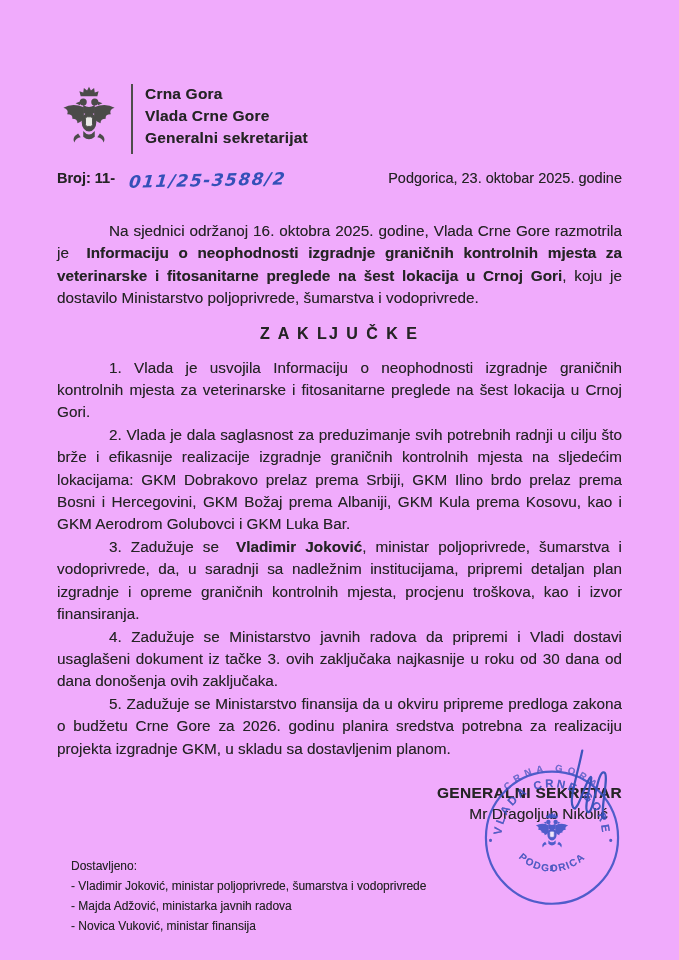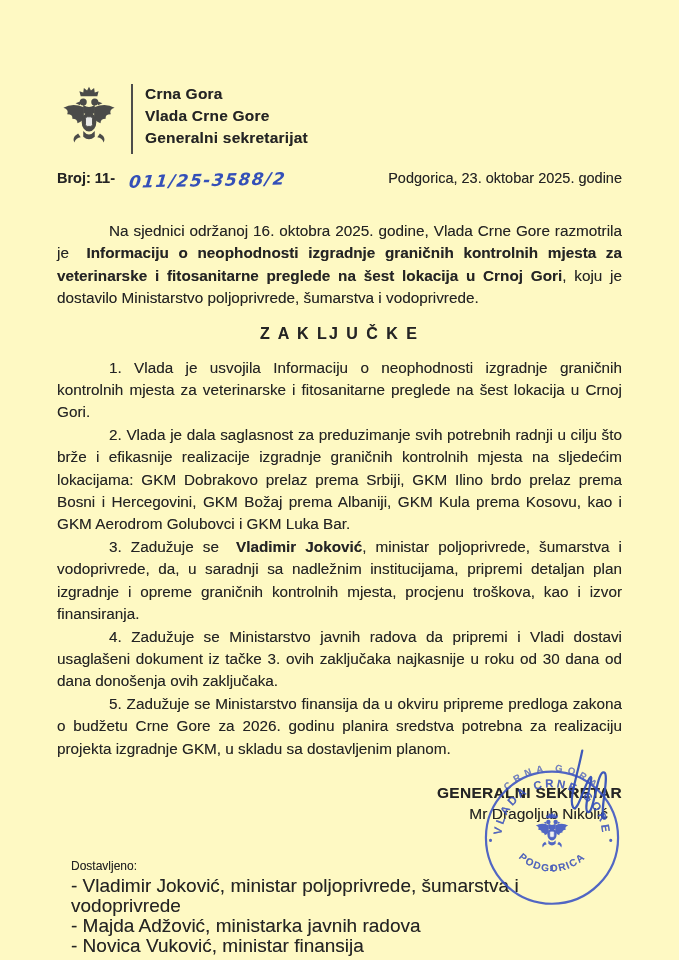--- a/index.html
+++ b/index.html
@@ -8,21 +8,21 @@
   body {
     width: 679px; height: 960px;
     position: relative;
     font-family: "Liberation Sans", sans-serif;
     color: #242424;
     overflow: hidden;
   }
   .page {
     position: relative;
     width: 679px; height: 960px;
-    background: #fef9c3;
+    background: #f0abfc;
     padding: 82px 57px 0 57px;
     text-shadow: 0 0 0.4px rgba(20,20,20,0.35);
   }
 
   
   .header-row { display: flex; align-items: flex-start; }
   .coa { flex: 0 0 auto; margin-top: 2px; }
   .header-divider {
     width: 2px; background: #4d4d4b;
     height: 70px; margin: 2px 12px 0 10px;
@@ -77,21 +77,21 @@
   .stamp-wrap {
     position: absolute;
     left: 474px; top: 746px;
     width: 156px; height: 176px;
     pointer-events: none;
   }
 
   
   .distribution { margin-top: 32px; padding-left: 14px; }
   .dist-label { font-weight: normal; font-size: 12px; line-height: 20px; }
-  .dist-item { font-size: 19px; line-height: 20px; }
+  .dist-item { font-size: 12px; line-height: 20px; }
 </style>
 </head>
 <body>
 
 <div class="page">
 
   <div class="header-row">
     <svg class="coa" width="64" height="72" viewBox="0 0 100 110" aria-hidden="true">
       <g fill="#4b4b49" stroke="none">
 

